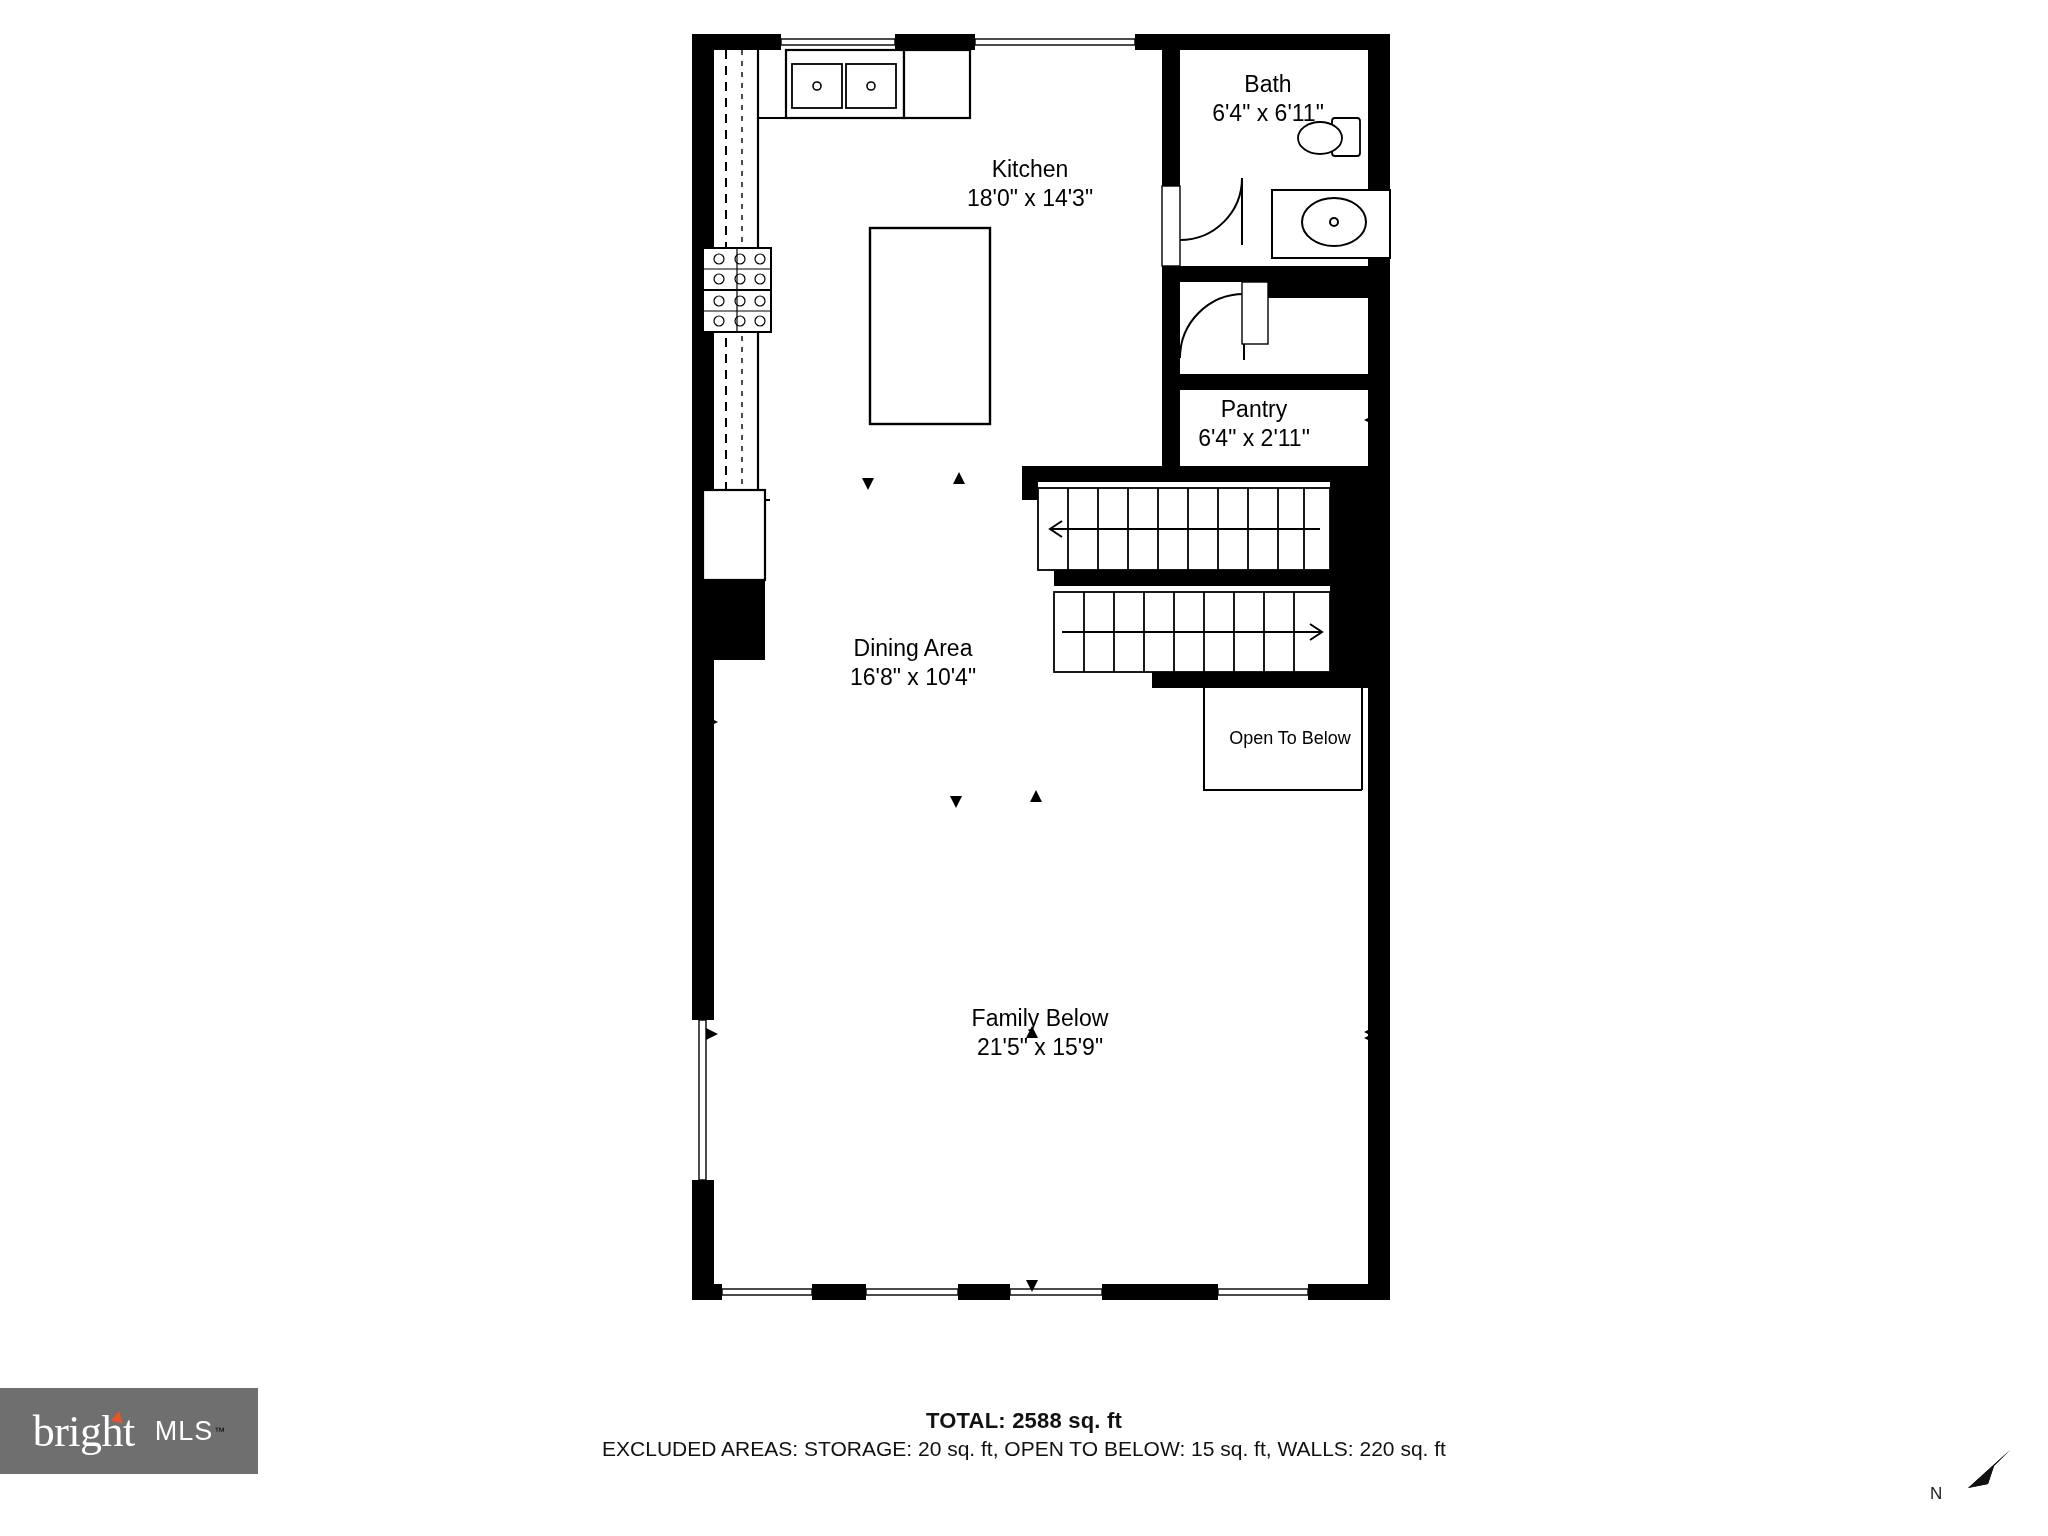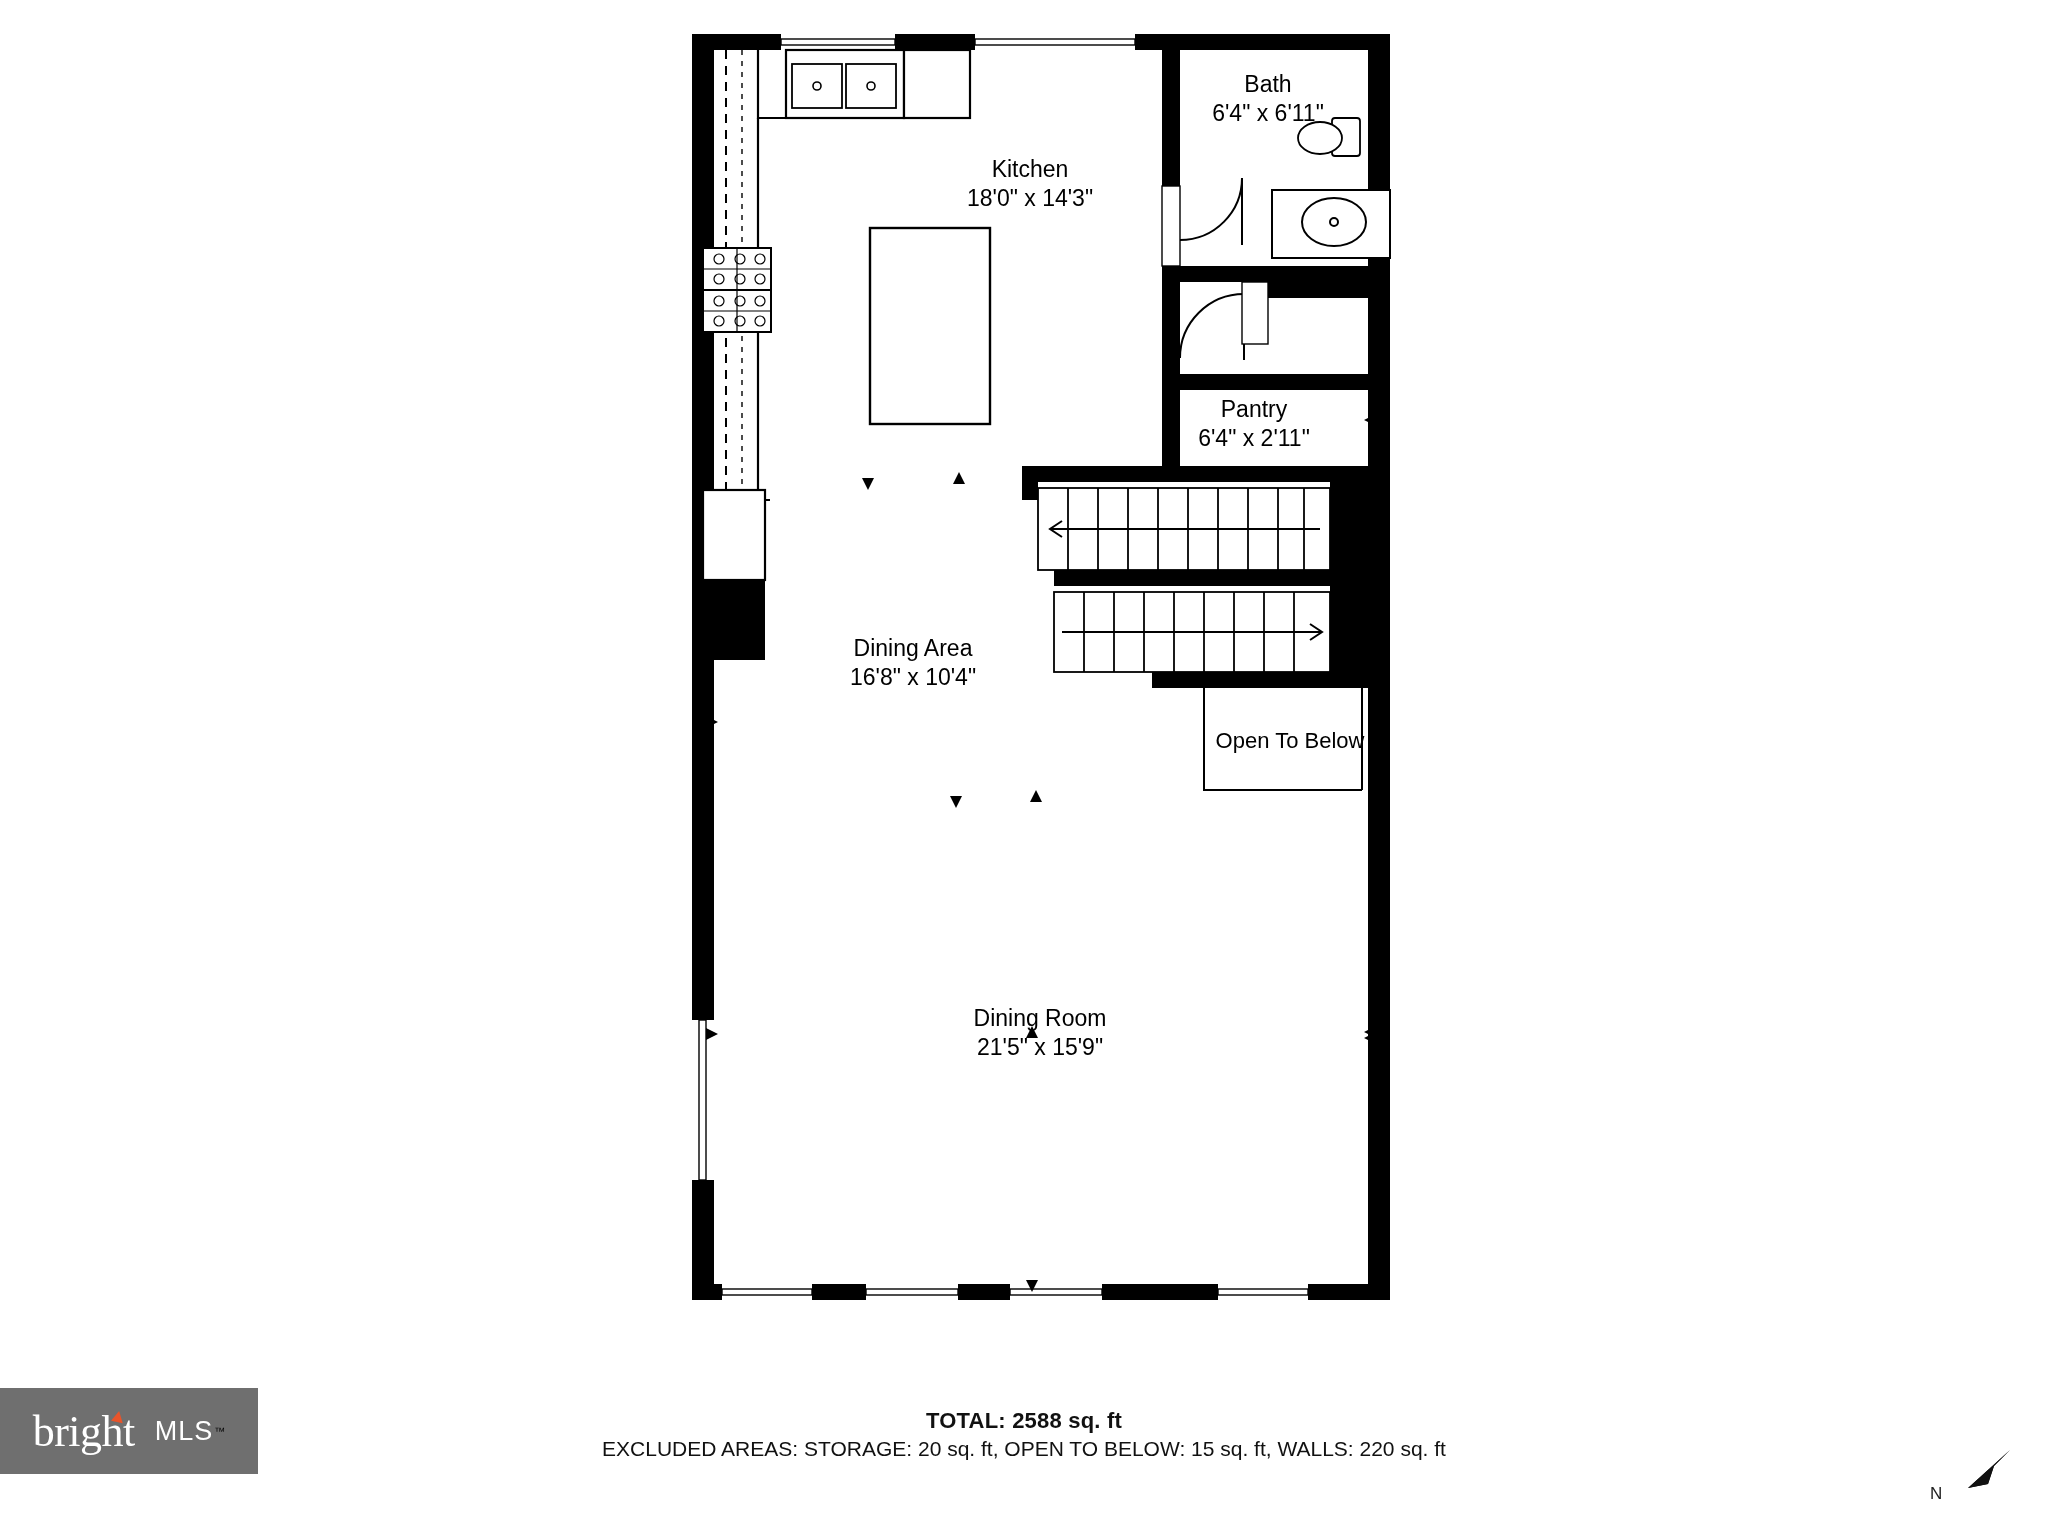--- a/index.html
+++ b/index.html
@@ -32,21 +32,21 @@
     line-height: 1.28;
     white-space: nowrap;
     transform: translateX(-50%);
   }
   .room-label .nm { display: block; font-size: 23px; }
   .room-label .dm { display: block; font-size: 23px; }
 
   
   .otb {
     position: absolute;
-    font-size: 22px;
+    font-size: 18px;
     color: #000;
     white-space: nowrap;
     transform: translateX(-50%);
   }
 
   
   #footer {
     position: absolute;
     left: 0;
     top: 1408px;
@@ -318,21 +318,21 @@
     <span class="nm">Pantry</span>
     <span class="dm">6'4" x 2'11"</span>
   </div>
 
   <div class="room-label" style="left:913px; top:634px;">
     <span class="nm">Dining Area</span>
     <span class="dm">16'8" x 10'4"</span>
   </div>
 
   <div class="room-label" style="left:1040px; top:1004px;">
-    <span class="nm">Dining Room</span>
+    <span class="nm">Family Below</span>
     <span class="dm">21'5" x 15'9"</span>
   </div>
 
   <div class="otb" style="left:1290px; top:728px;">Open To Below</div>
 </div>
 
 <div id="footer">
   <div class="total">TOTAL: 2588 sq. ft</div>
   <div class="ln">EXCLUDED AREAS: STORAGE: 20 sq. ft, OPEN TO BELOW: 15 sq. ft, WALLS: 220 sq. ft</div>
 </div>

